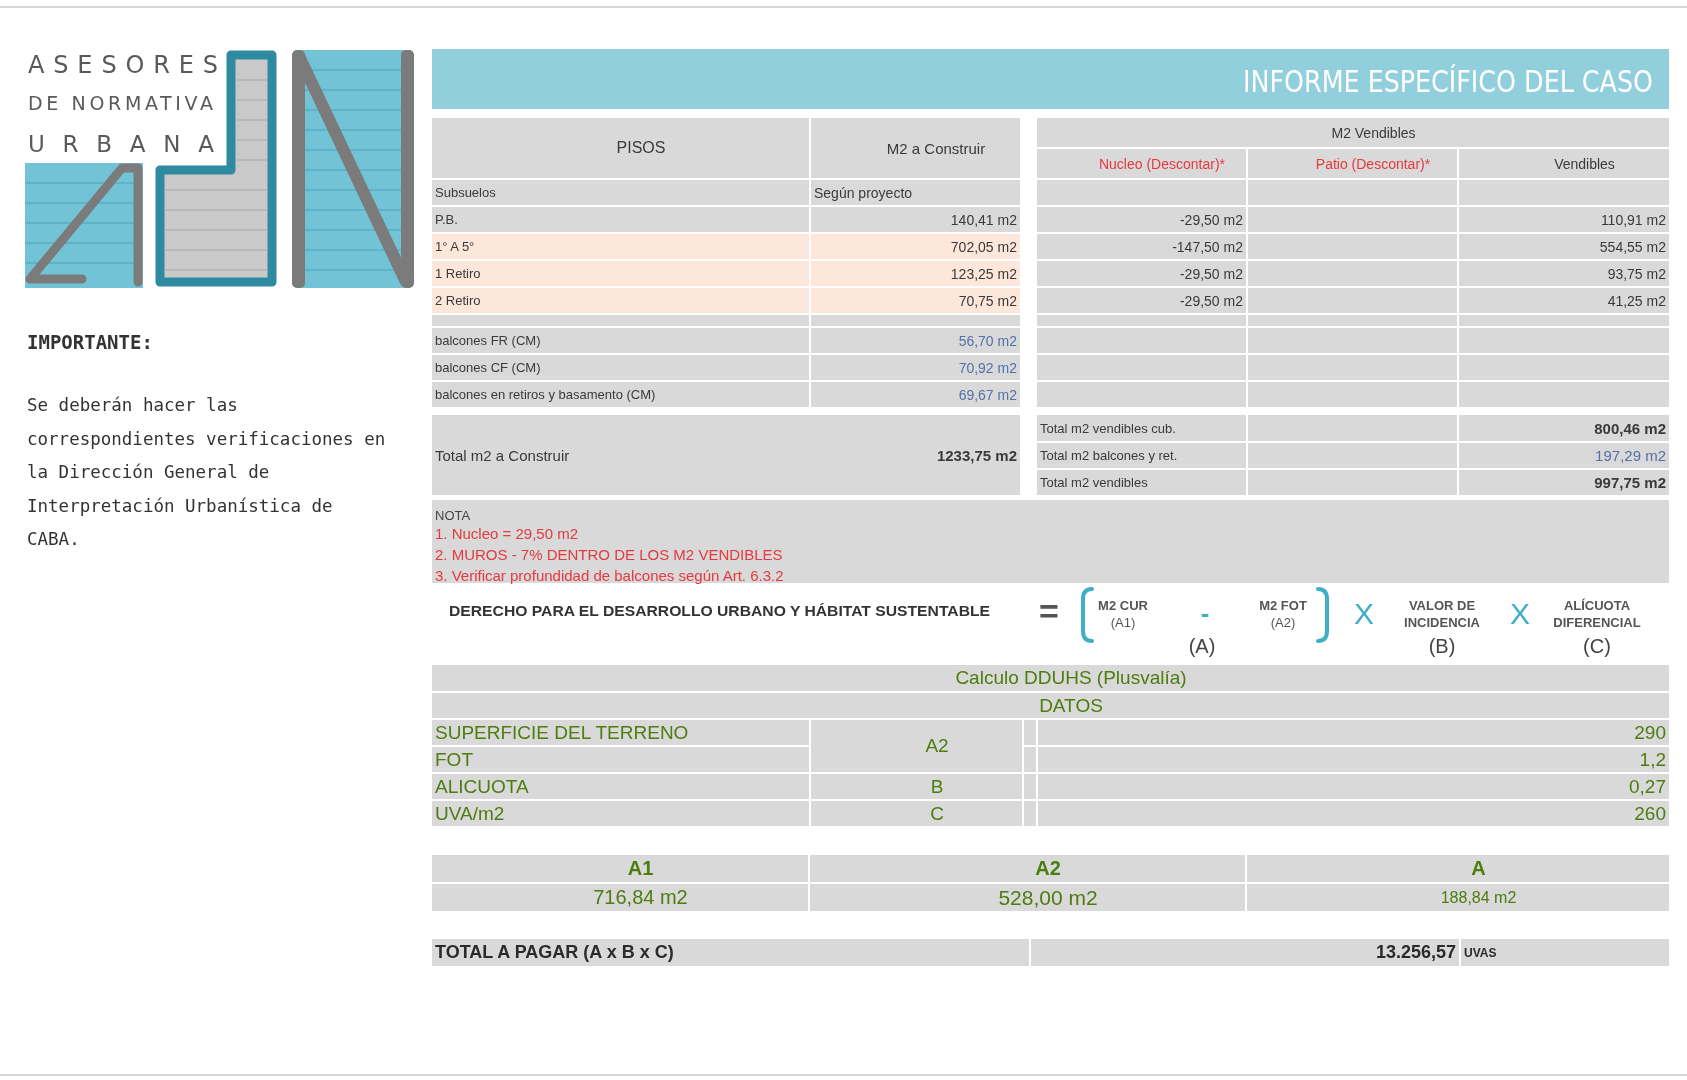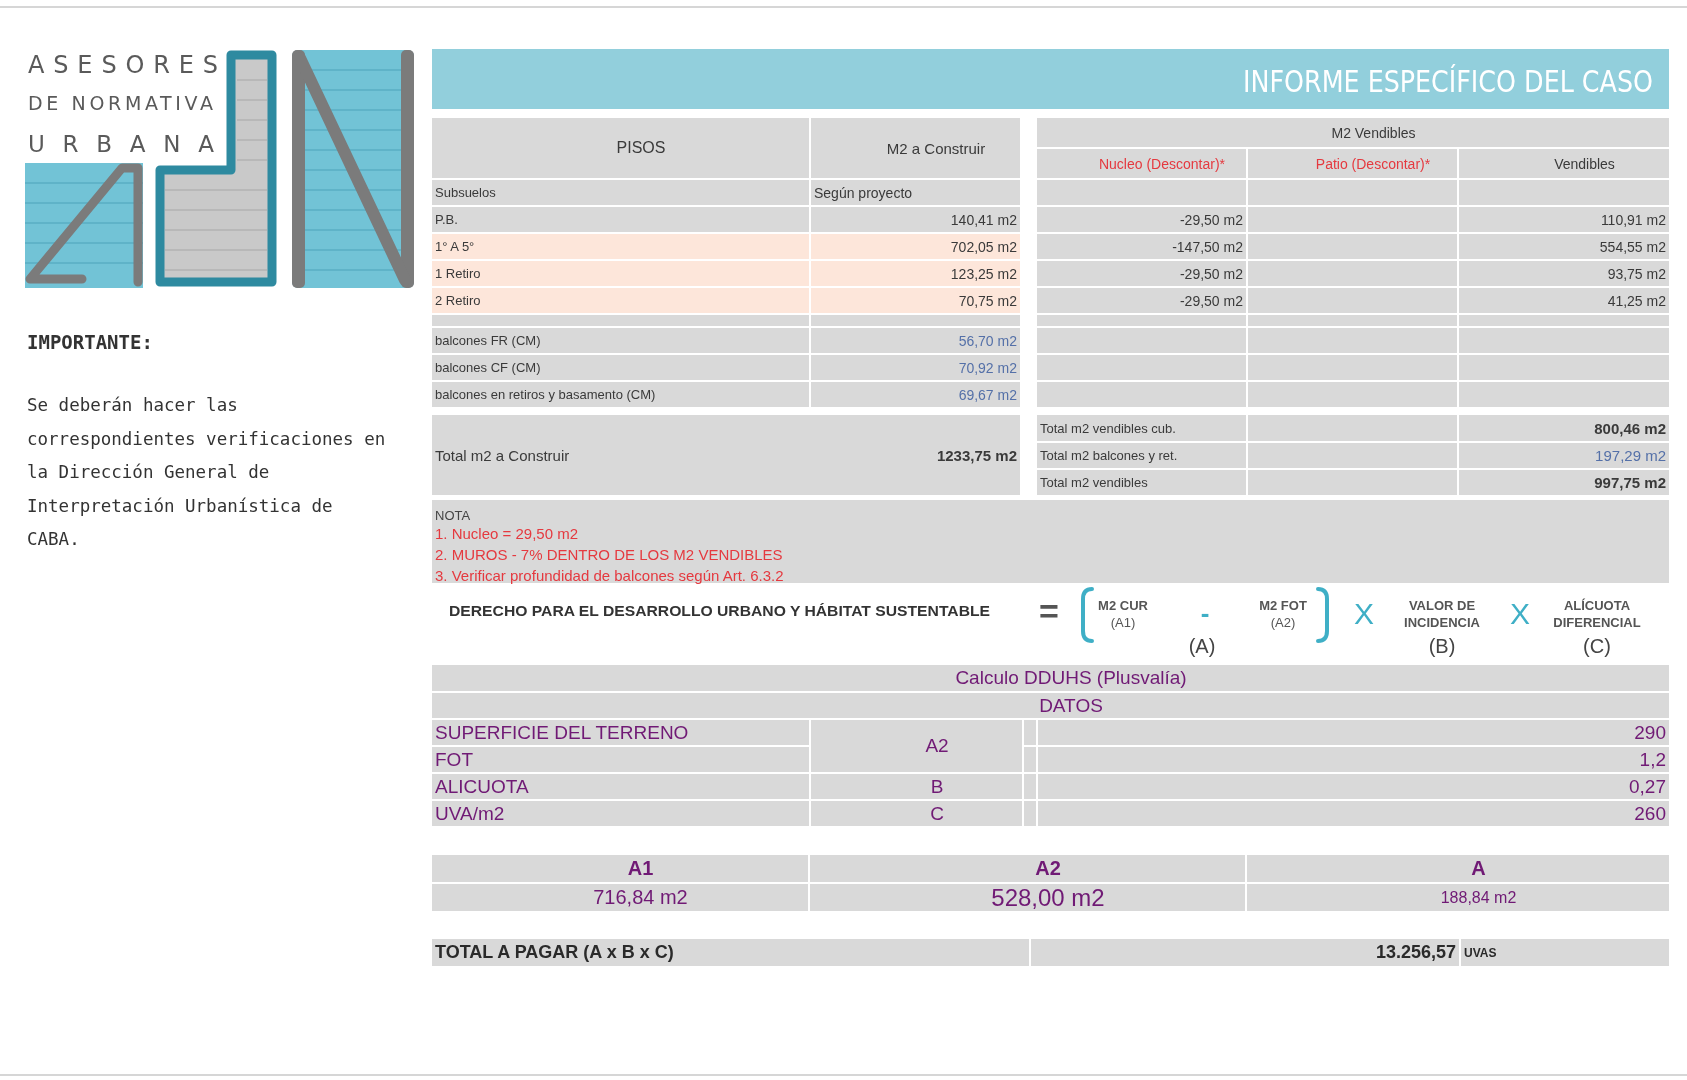--- a/index.html
+++ b/index.html
@@ -22,21 +22,21 @@
   .cell{background:var(--cell);display:flex;align-items:center;box-sizing:border-box;padding:0 3px;
         font-size:14px;white-space:nowrap;overflow:hidden;}
   .c{justify-content:center;padding-left:44px;}
   .r{justify-content:flex-end;}
   .l{justify-content:flex-start;}
   .sm{font-size:13px;}
   .peach{background:var(--peach);}
   .red{color:var(--red);}
   .blue{color:var(--blue-val);}
   .bold{font-weight:bold;}
-  .big{font-size:19px;color:#701a75;}
+  .big{font-size:19px;color:#4d7c0f;}
   .notes{position:absolute;left:432px;top:500px;width:1237px;height:83px;background:var(--cell);box-sizing:border-box;padding:8px 3px;}
   .notes .nt{font-size:13px;color:#444;line-height:15px;}
   .notes .ni{font-size:15px;color:var(--red);line-height:21px;}
 </style>
 </head>
 <body>
 
 <div class="hline" style="top:6px;"></div>
 <div class="hline" style="top:1074px;"></div>
 
@@ -260,21 +260,21 @@
   <div class="cell c big" style="grid-row:6;grid-column:2;">C</div>
   <div class="cell" style="grid-row:6;grid-column:3;"></div>
   <div class="cell r big" style="grid-row:6;grid-column:4;">260</div>
 </div>
 
 <div class="grid" style="left:432px;top:855px;width:1237px;grid-template-columns:376px 435px 422px;grid-template-rows:27px 27px;">
   <div class="cell c bold big" style="font-size:20px;">A1</div>
   <div class="cell c bold big" style="font-size:20px;">A2</div>
   <div class="cell c bold big" style="font-size:20px;">A</div>
   <div class="cell c big" style="font-size:20px;">716,84 m2</div>
-  <div class="cell c big" style="font-size:24px;">528,00 m2</div>
+  <div class="cell c big" style="font-size:21px;">528,00 m2</div>
   <div class="cell c big" style="font-size:16px;">188,84 m2</div>
 </div>
 
 <div class="grid" style="left:432px;top:939px;width:1237px;grid-template-columns:597px 428px 208px;grid-template-rows:27px;">
   <div class="cell l bold" style="font-size:18px;color:#2a2a2a;">TOTAL A PAGAR (A x B x C)</div>
   <div class="cell r bold" style="font-size:18px;color:#2a2a2a;">13.256,57</div>
   <div class="cell l bold" style="font-size:12px;color:#2a2a2a;">UVAS</div>
 </div>
 
 </body></html>

